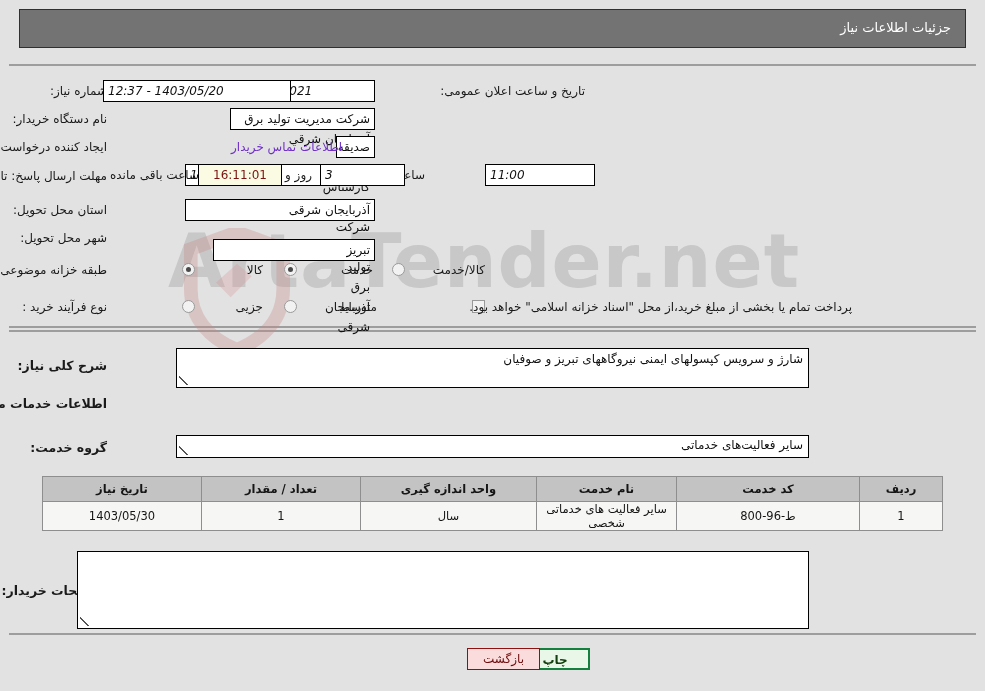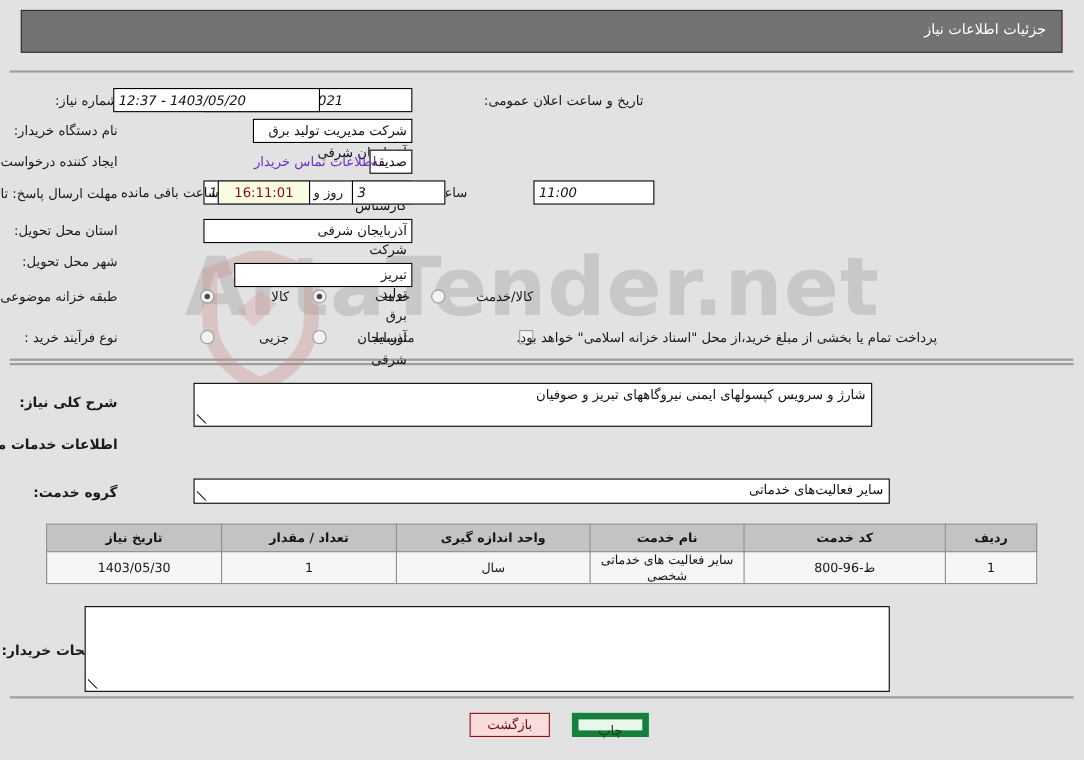--- a/index.html
+++ b/index.html
@@ -220,27 +220,29 @@
     height: 22px;
     line-height: 20px;
     text-align: center;
     font-size: 12px;
     font-family: "DejaVu Sans", "Liberation Sans", sans-serif;
     cursor: pointer;
     z-index: 7;
   }
   .btn.print {
     background: #e9f7e9;
-    border: 6px solid #15803d;
+    border: 2px solid #15803d;
     color: #14400f;
+    font-weight: bold;
   }
   .btn.back {
     background: #fbdcdc;
     border: 1px solid #8d1111;
     color: #6f0d0d;
+    margin-left: 40px;
   }
 </style>
 </head>
 <body>
 
 <div class="watermark">
   <div class="wm-text">ArtaTender.net</div>
   <svg class="wm-shield" viewBox="0 0 100 120">
     <path d="M50 4 L94 20 V58 C94 88 74 106 50 116 C26 106 6 88 6 58 V20 Z" fill="none" stroke="#c98a8a" stroke-width="13"></path>
     <path d="M50 34 L64 46 L44 66 L30 52 Z" fill="#d79a9a"></path>
@@ -292,21 +294,21 @@
 <div class="radio" style="right:790px; top:300px;"></div>
 <div class="lbl" style="right:722px; top:300px;">جزیی</div>
 <div class="radio" style="right:688px; top:300px;"></div>
 <div class="lbl" style="right:608px; top:300px;">متوسط</div>
 <div class="chk" style="right:500px; top:300px;"></div>
 <div class="lbl" style="right:133px; left:113px; top:300px;">پرداخت تمام یا بخشی از مبلغ خرید،از محل "اسناد خزانه اسلامی" خواهد بود.</div>
 
 <div class="panel" id="panel-middle"></div>
 
 <div class="secthead" style="right:878px; top:358px;">شرح کلی نیاز:</div>
-<div class="ta" style="right:192px; left:176px; top:348px; height:40px;">شارژ و سرویس کپسولهای ایمنی نیروگاههای تبریز و صوفیان</div>
+<div class="ta" style="right:176px; left:176px; top:348px; height:40px;">شارژ و سرویس کپسولهای ایمنی نیروگاههای تبریز و صوفیان</div>
 
 <div class="secthead" style="right:878px; top:396px;">اطلاعات خدمات مورد نیاز</div>
 
 <div class="secthead" style="right:878px; top:440px;">گروه خدمت:</div>
 <div class="ta" style="right:176px; left:176px; top:435px; height:23px; padding-top:2px;">سایر فعالیت‌های خدماتی</div>
 
 <div class="tblwrap">
   <table class="grid">
     <thead>
       <tr>

